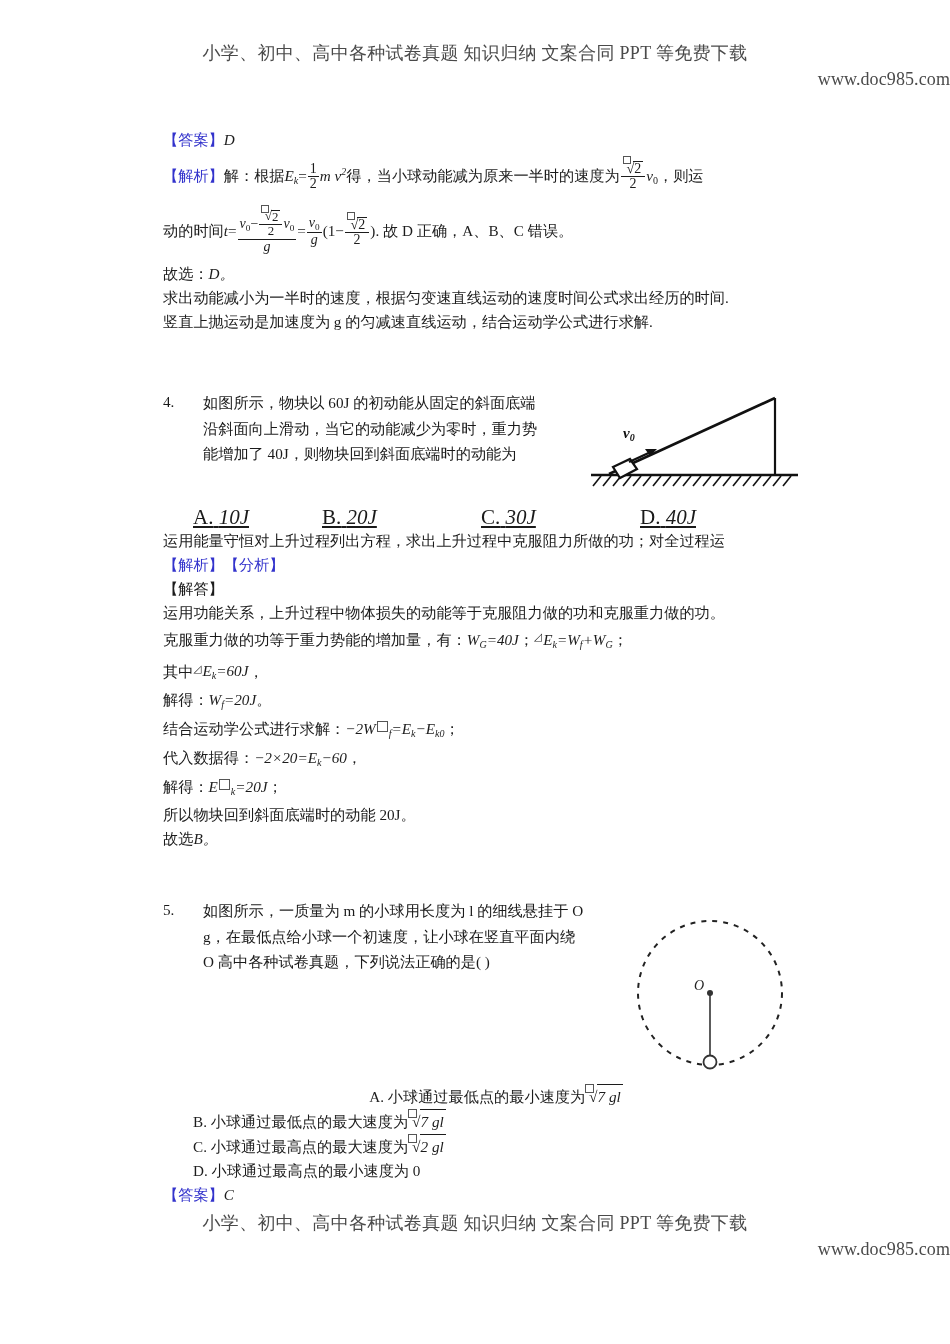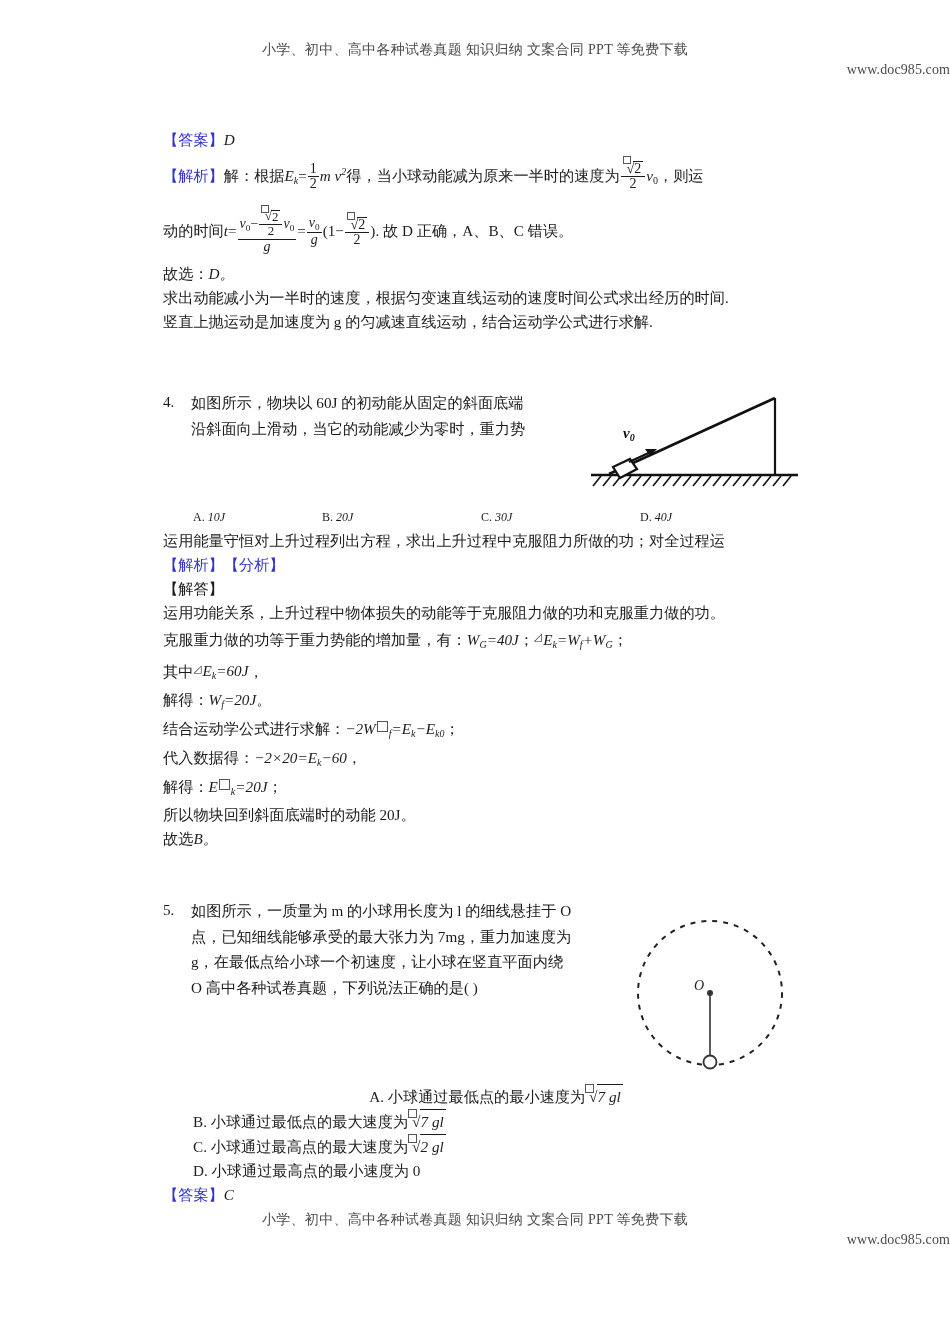--- a/index.html
+++ b/index.html
@@ -16,21 +16,21 @@
     color: #1a1a1a;
     overflow: hidden;
   }
   
   .runhead {
     position: absolute;
     left: 0;
     width: 950px;
     text-align: center;
     font-family: "Liberation Serif", "DejaVu Serif", serif;
-    font-size: 14px;
+    font-size: 18px;
     color: #4a4a4a;
     line-height: 1.45;
   }
   .runhead .l1 { letter-spacing: 0.3px; }
   .runhead .l2 { letter-spacing: 0.1px; text-align: right; }
   #run-header { top: 40px; }
   #run-footer { top: 1210px; }
 
   
   .body {
@@ -105,30 +105,31 @@
   .qblock { position: absolute; }
   .qnum {
     position: absolute;
     left: 0; top: 0;
     width: 30px;
     font-size: 15.2px;
     line-height: 24px;
     text-align: left;
   }
   .qtext {
-    margin-left: 28px;
+    margin-left: 40px;
     font-size: 15.2px;
     line-height: 25.5px;
   }
 
   
   .choices-row {
     display: flex;
-    font-size: 12px;
+    font-size: 21px;
     line-height: 24px;
+    text-decoration: underline;
   }
   .choices-row > .ch { width: 25%; }
   .choices-row > .ch:first-child { padding-left: 30px; box-sizing: border-box; }
 
   
   #fig-incline {
     position: absolute;
     left: 583px;
     top: 390px;
     width: 220px;
@@ -172,20 +173,21 @@
     </div>
     <div class="ln">求出动能减小为一半时的速度，根据匀变速直线运动的速度时间公式求出经历的时间.</div>
     <div class="ln">竖直上抛运动是加速度为 g 的匀减速直线运动，结合运动学公式进行求解.</div>
   </div>
 
   <div class="qblock" style="left:163px; top:390px; width:420px;">
     <div class="qnum">4.</div>
     <div class="qtext">
       <div>如图所示，物块以 60J 的初动能从固定的斜面底端</div>
       <div>沿斜面向上滑动，当它的动能减少为零时，重力势</div>
+      <div>能增加了 40J，则物块回到斜面底端时的动能为</div>
     </div>
   </div>
 
   <div id="fig-incline">
     <svg width="220" height="100" viewBox="0 0 220 100">
 
       <line x1="26" y1="84" x2="192" y2="8" stroke="#111" stroke-width="2.6"></line>
 
       <line x1="192" y1="8" x2="192" y2="84" stroke="#111" stroke-width="2.2"></line>
 
@@ -264,21 +266,20 @@
     <div class="ln">所以物块回到斜面底端时的动能 20J。</div>
     <div class="ln">
       <span>故选</span><span class="it">B。</span>
     </div>
   </div>
 
   <div class="qblock" style="left:163px; top:898px; width:440px;">
     <div class="qnum">5.</div>
     <div class="qtext">
       <div>如图所示，一质量为 m 的小球用长度为 l 的细线悬挂于 O</div>
-      <div>点，已知细线能够承受的最大张力为 7mg，重力加速度为</div>
       <div>g，在最低点给小球一个初速度，让小球在竖直平面内绕</div>
       <div>O 高中各种试卷真题，下列说法正确的是(     )</div>
     </div>
   </div>
 
   <div id="fig-circle">
     <svg width="170" height="165" viewBox="0 0 170 165">
       <circle cx="85" cy="83" r="72" fill="none" stroke="#222" stroke-width="2" stroke-dasharray="5 6"></circle>
       <line x1="85" y1="83" x2="85" y2="148" stroke="#333" stroke-width="1.6"></line>
       <circle cx="85" cy="83" r="3" fill="#333"></circle>

